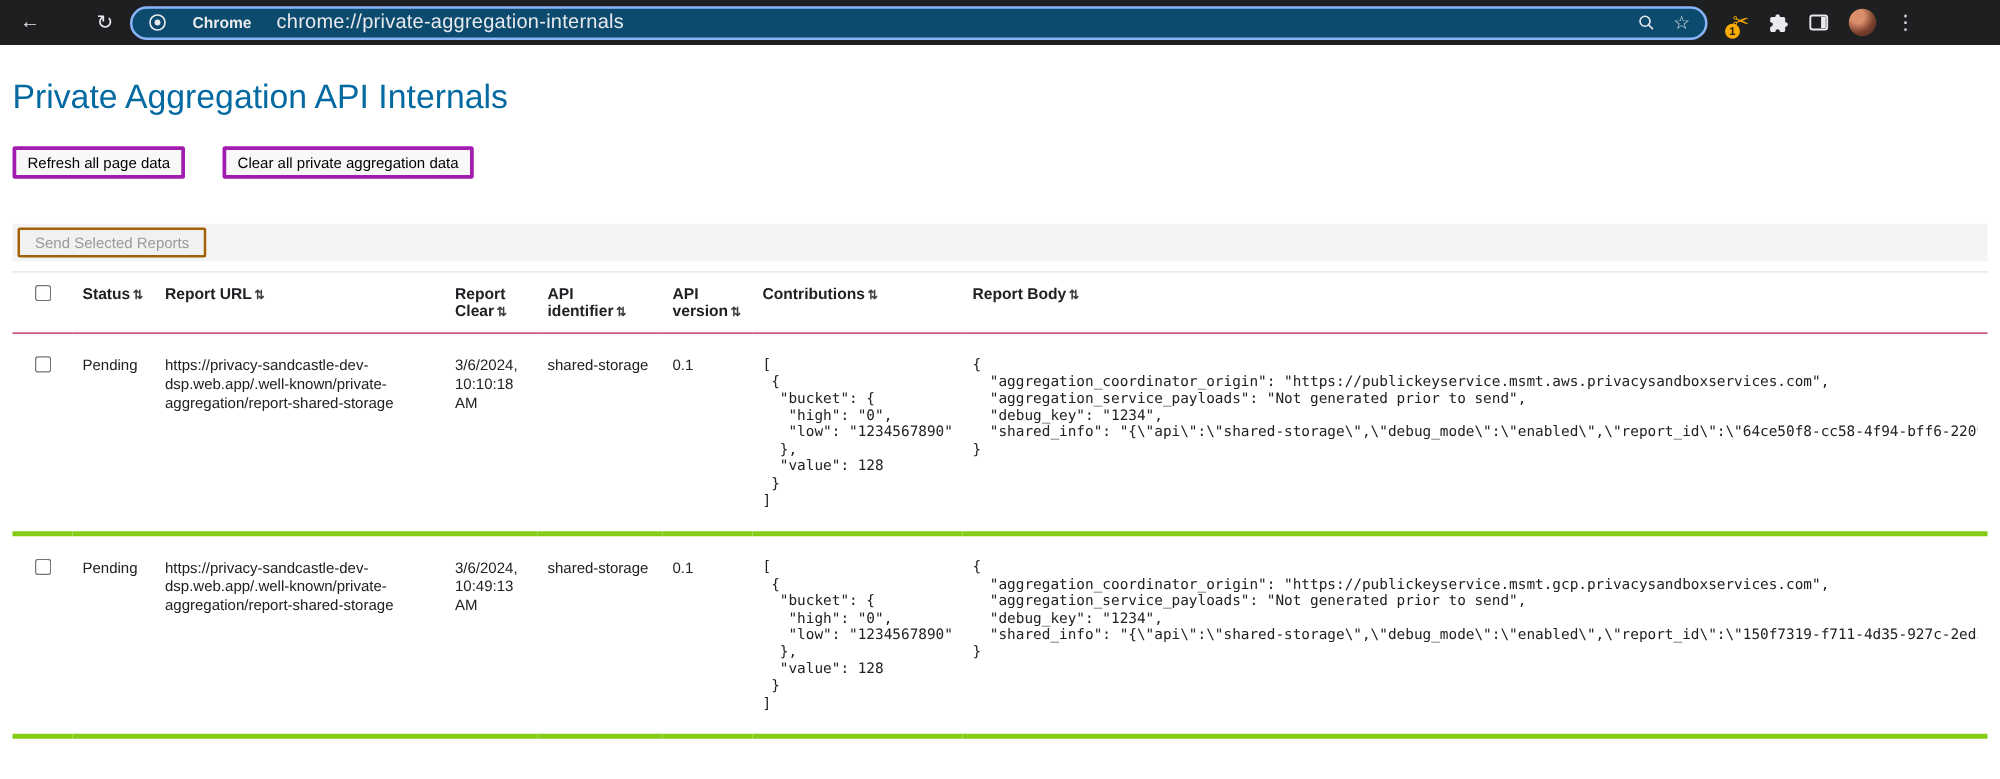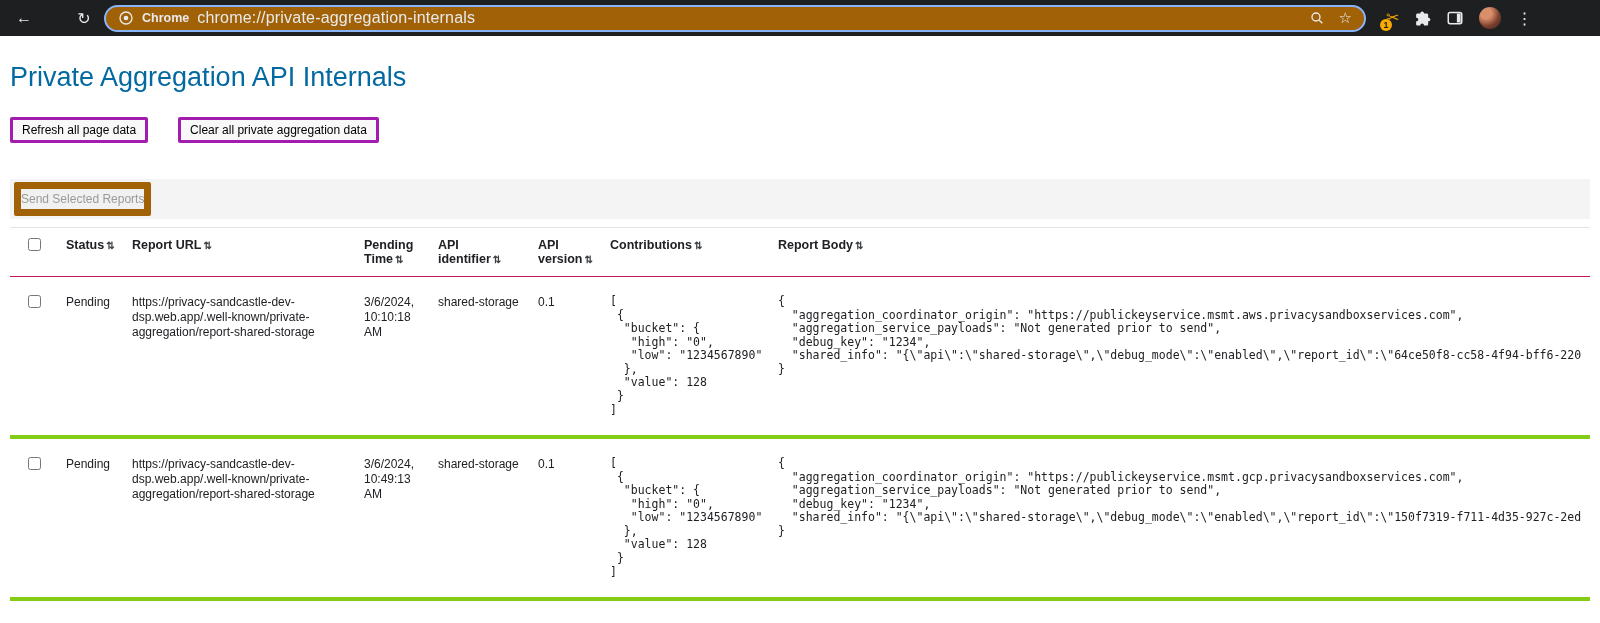--- a/index.html
+++ b/index.html
@@ -6,23 +6,23 @@
   html, body { width: 1600px; height: 623px; overflow: hidden; background: #ffffff;
     font-family: "Liberation Sans", sans-serif; color: #202124; }
 
   
   .toolbar { height: 36px; background: #1e1f21; display: flex; align-items: center;
     padding: 0 10px; gap: 6px; }
   .nav-btn { width: 28px; height: 28px; background: transparent; border: none;
     color: #e8eaed; font-size: 16px; border-radius: 50%; cursor: pointer;
     display: flex; align-items: center; justify-content: center; }
   .nav-btn.back { margin-right: 26px; }
-  .omnibox { flex: 1; max-width: 1262px; height: 27px; background: #a16207;
+  .omnibox { flex: 1; max-width: 1262px; height: 27px; background: #0c4a6e;
     border: 2px solid #8ab4f8; border-radius: 14px; display: flex; align-items: center;
-    padding: 0 12px; gap: 8px; color: #e8eaed; }
+    padding: 0 12px; gap: 20px; color: #e8eaed; }
   .chip-label { font-size: 12.5px; font-weight: 700; color: #e8eaed; }
   .omni-url { font-size: 16px; color: #e8eaed; letter-spacing: .2px; }
   .omni-right { margin-left: auto; display: flex; align-items: center; gap: 14px; }
   .omni-icon { display: flex; align-items: center; color: #e8eaed; font-size: 15px; }
   .tool-icons { display: flex; align-items: center; gap: 15px; margin-left: 14px; padding-right: 4px; }
   .tool-icon { display: flex; align-items: center; justify-content: center; color: #e8eaed; }
   .ext-badge { position: relative; color: #f9ab00; font-size: 16px; line-height: 16px; }
   .ext-badge .badge { position: absolute; left: -6px; bottom: -5px; width: 12px; height: 12px;
     background: #f9ab00; color: #1e1f21; font-size: 9px; font-weight: 700; line-height: 12px;
     text-align: center; border-radius: 50%; }
@@ -32,22 +32,22 @@
 
   
   .page { padding: 0 10px; }
   h1 { font-size: 27px; font-weight: 400; margin: 26px 0 24px; color: #0369a1; }
   .actions { display: flex; gap: 30px; margin-bottom: 36px; }
   .actions button { font-family: "Liberation Sans", sans-serif; font-size: 12px;
     padding: 3px 9px; background: #f8f8f8; border: 3px solid #a21caf; border-radius: 2px;
     color: #000; cursor: pointer; }
   h2 { font-size: 16px; font-weight: 700; margin: 0 0 11px; color: #000; }
   .send-bar { background: #f4f4f4; padding: 3px 4px; }
-  .send-btn { font-family: "Liberation Sans", sans-serif; font-size: 12px; padding: 3px 0;
-    color: #9a9a9a; background: #f1f1f1; border: 7px solid #a16207; border-radius: 2px; }
+  .send-btn { font-family: "Liberation Sans", sans-serif; font-size: 12px; padding: 3px 12px;
+    color: #9a9a9a; background: #f1f1f1; border: 2px solid #a16207; border-radius: 2px; }
 
   
   table { width: 100%; border-collapse: collapse; table-layout: fixed; margin-top: 8px; }
   thead th { text-align: left; vertical-align: top; font-size: 12.5px; font-weight: 700;
     padding: 10px 8px 8px; border-top: 1px solid #e3e3e3; border-bottom: 1px solid #be185d;
     height: 49px; color: #202124; }
   tbody td { vertical-align: top; padding: 18px 8px; border-bottom: 4px solid #84cc16;
     font-size: 12px; line-height: 1.25; overflow: hidden; }
   .col-check { padding-left: 18px !important; }
   .wrap { overflow-wrap: break-word; word-wrap: break-word; }
@@ -127,21 +127,21 @@
         <col style="width:100px">
         <col style="width:72px">
       <col style="width:168px">
         <col>
     </colgroup>
     <thead>
       <tr>
         <th class="col-check"><input type="checkbox" style=""></th>
         <th><span>Status</span><span class="sort">⇅</span></th>
         <th><span>Report URL</span><span class="sort">⇅</span></th>
-        <th><span>Pending Time</span><span class="sort">⇅</span></th>
+        <th><span>Report Clear</span><span class="sort">⇅</span></th>
         <th><span>API identifier</span><span class="sort">⇅</span></th>
         <th><span>API version</span><span class="sort">⇅</span></th>
         <th><span>Contributions</span><span class="sort">⇅</span></th>
         <th><span>Report Body</span><span class="sort">⇅</span></th>
       </tr>
     </thead>
     <tbody>
       <tr>
         <td class="col-check"><input type="checkbox" style=""></td>
         <td>Pending</td>

